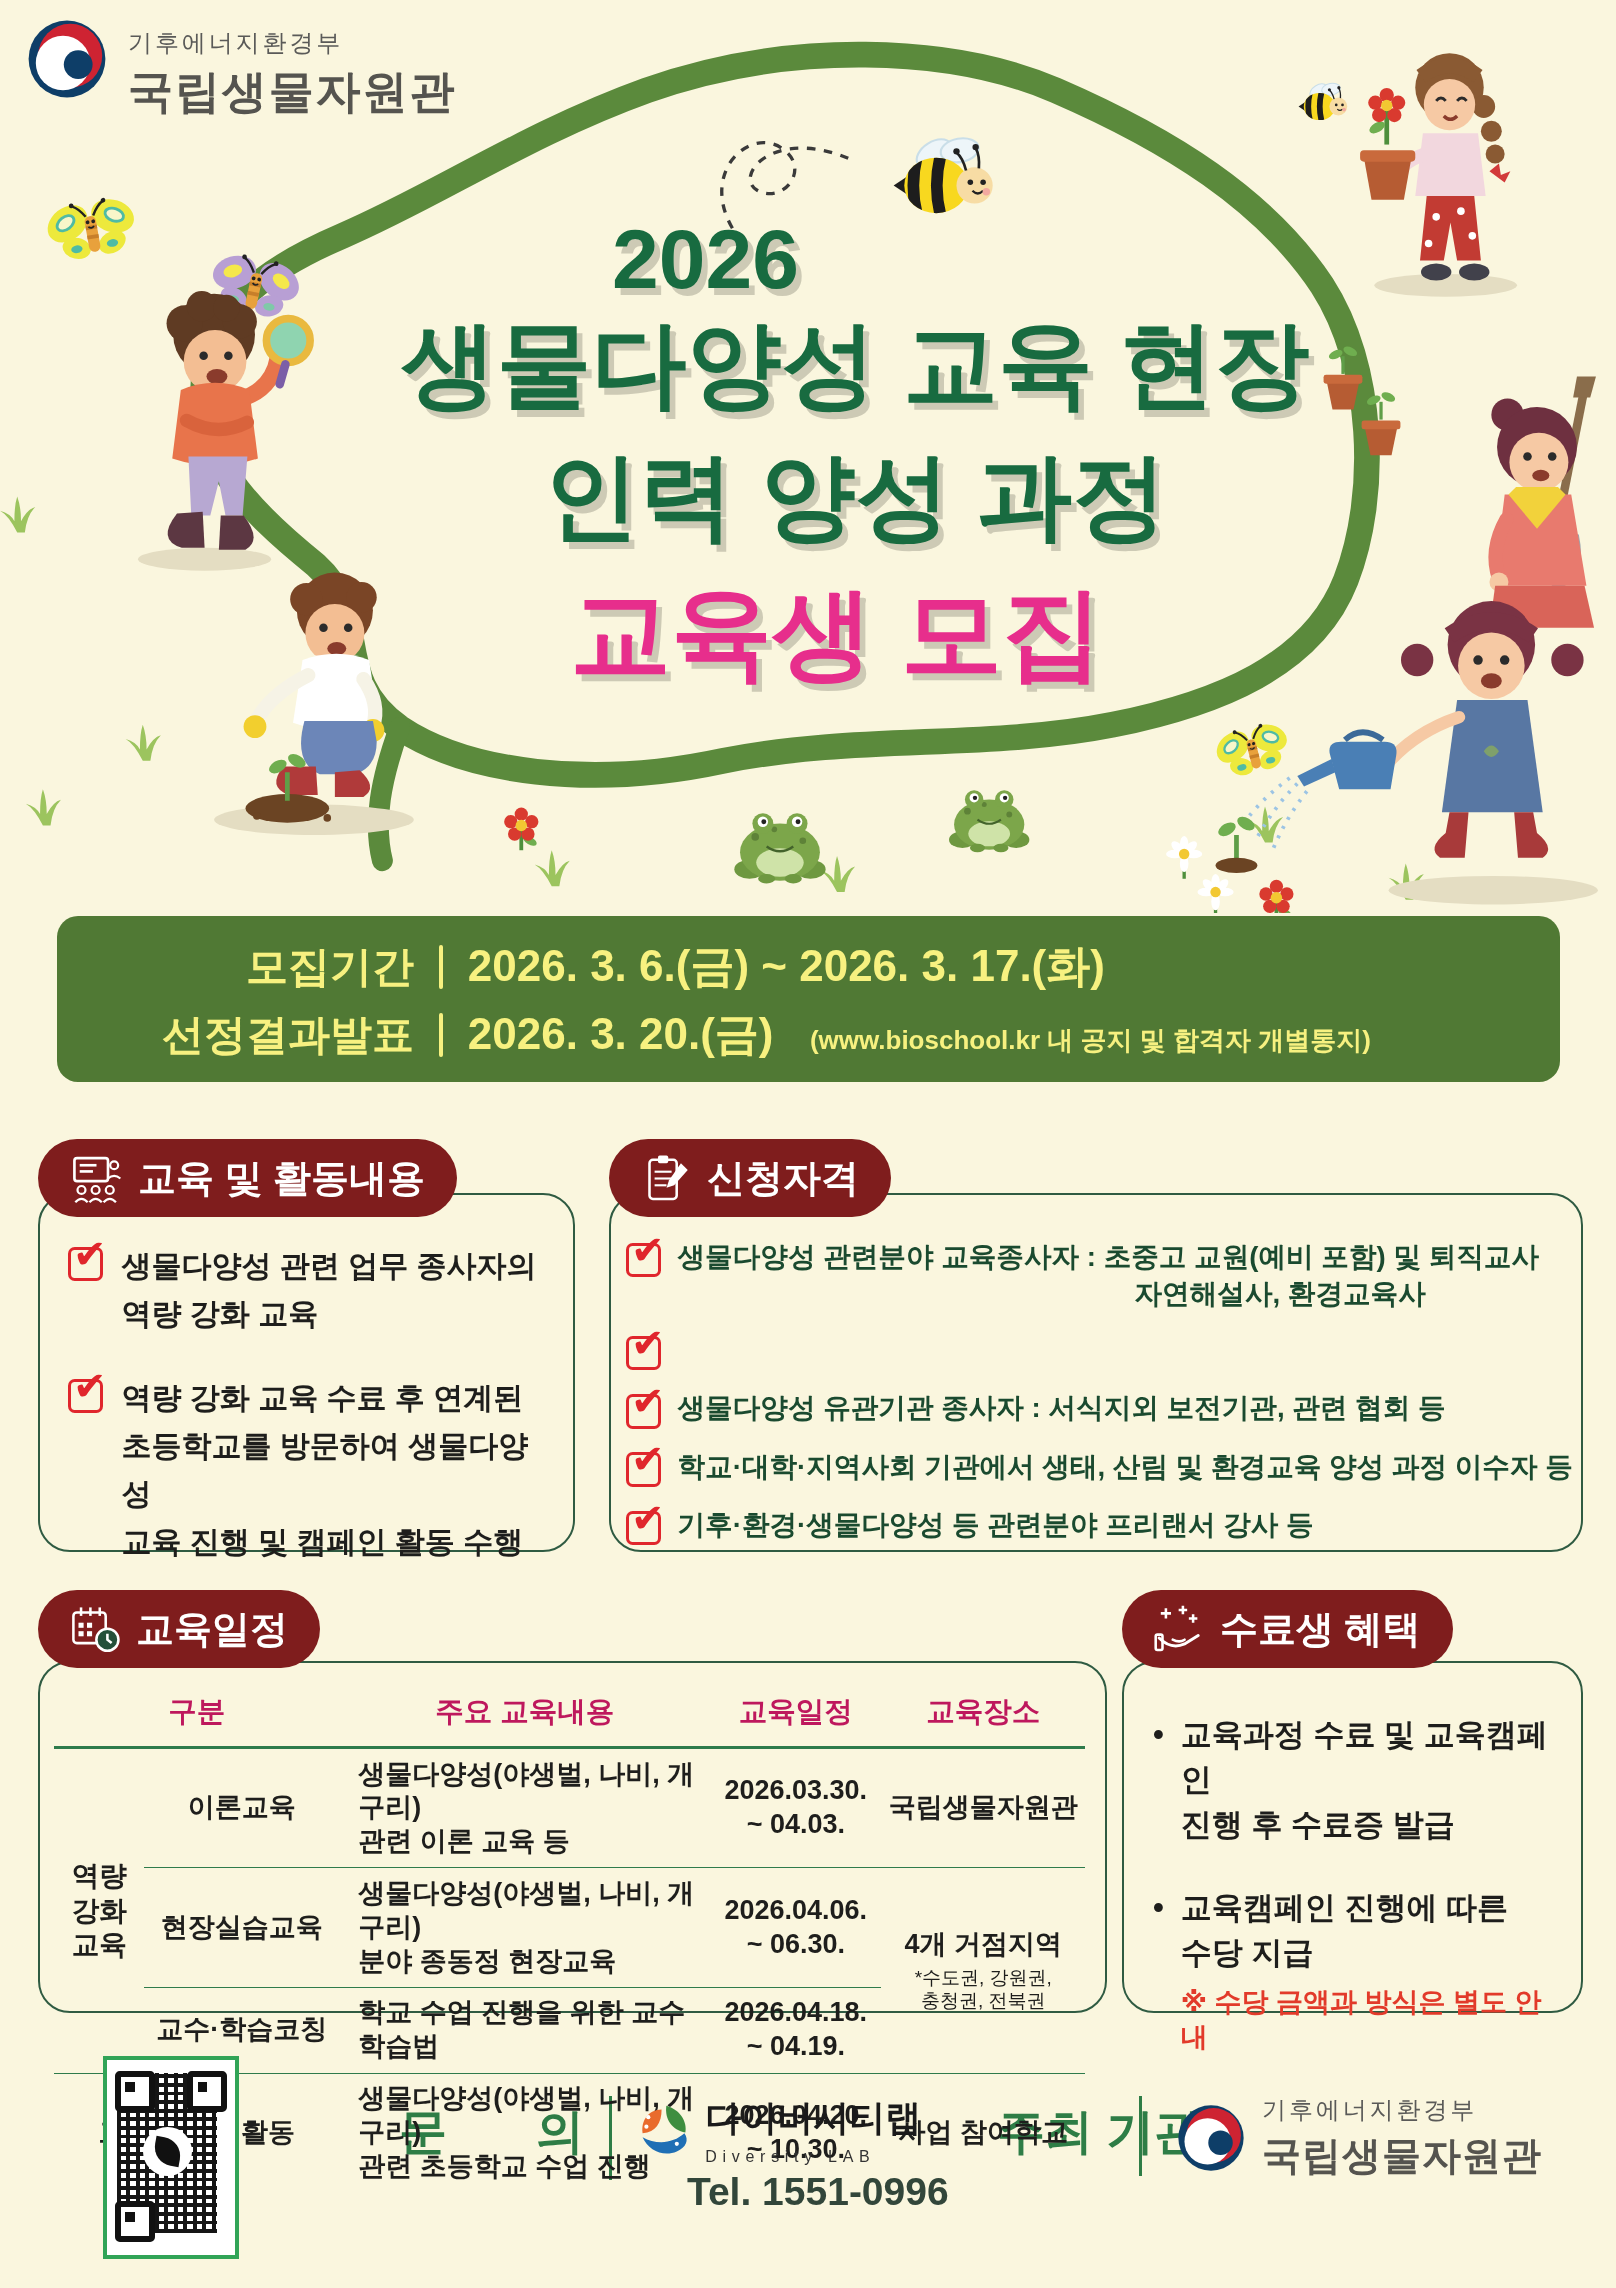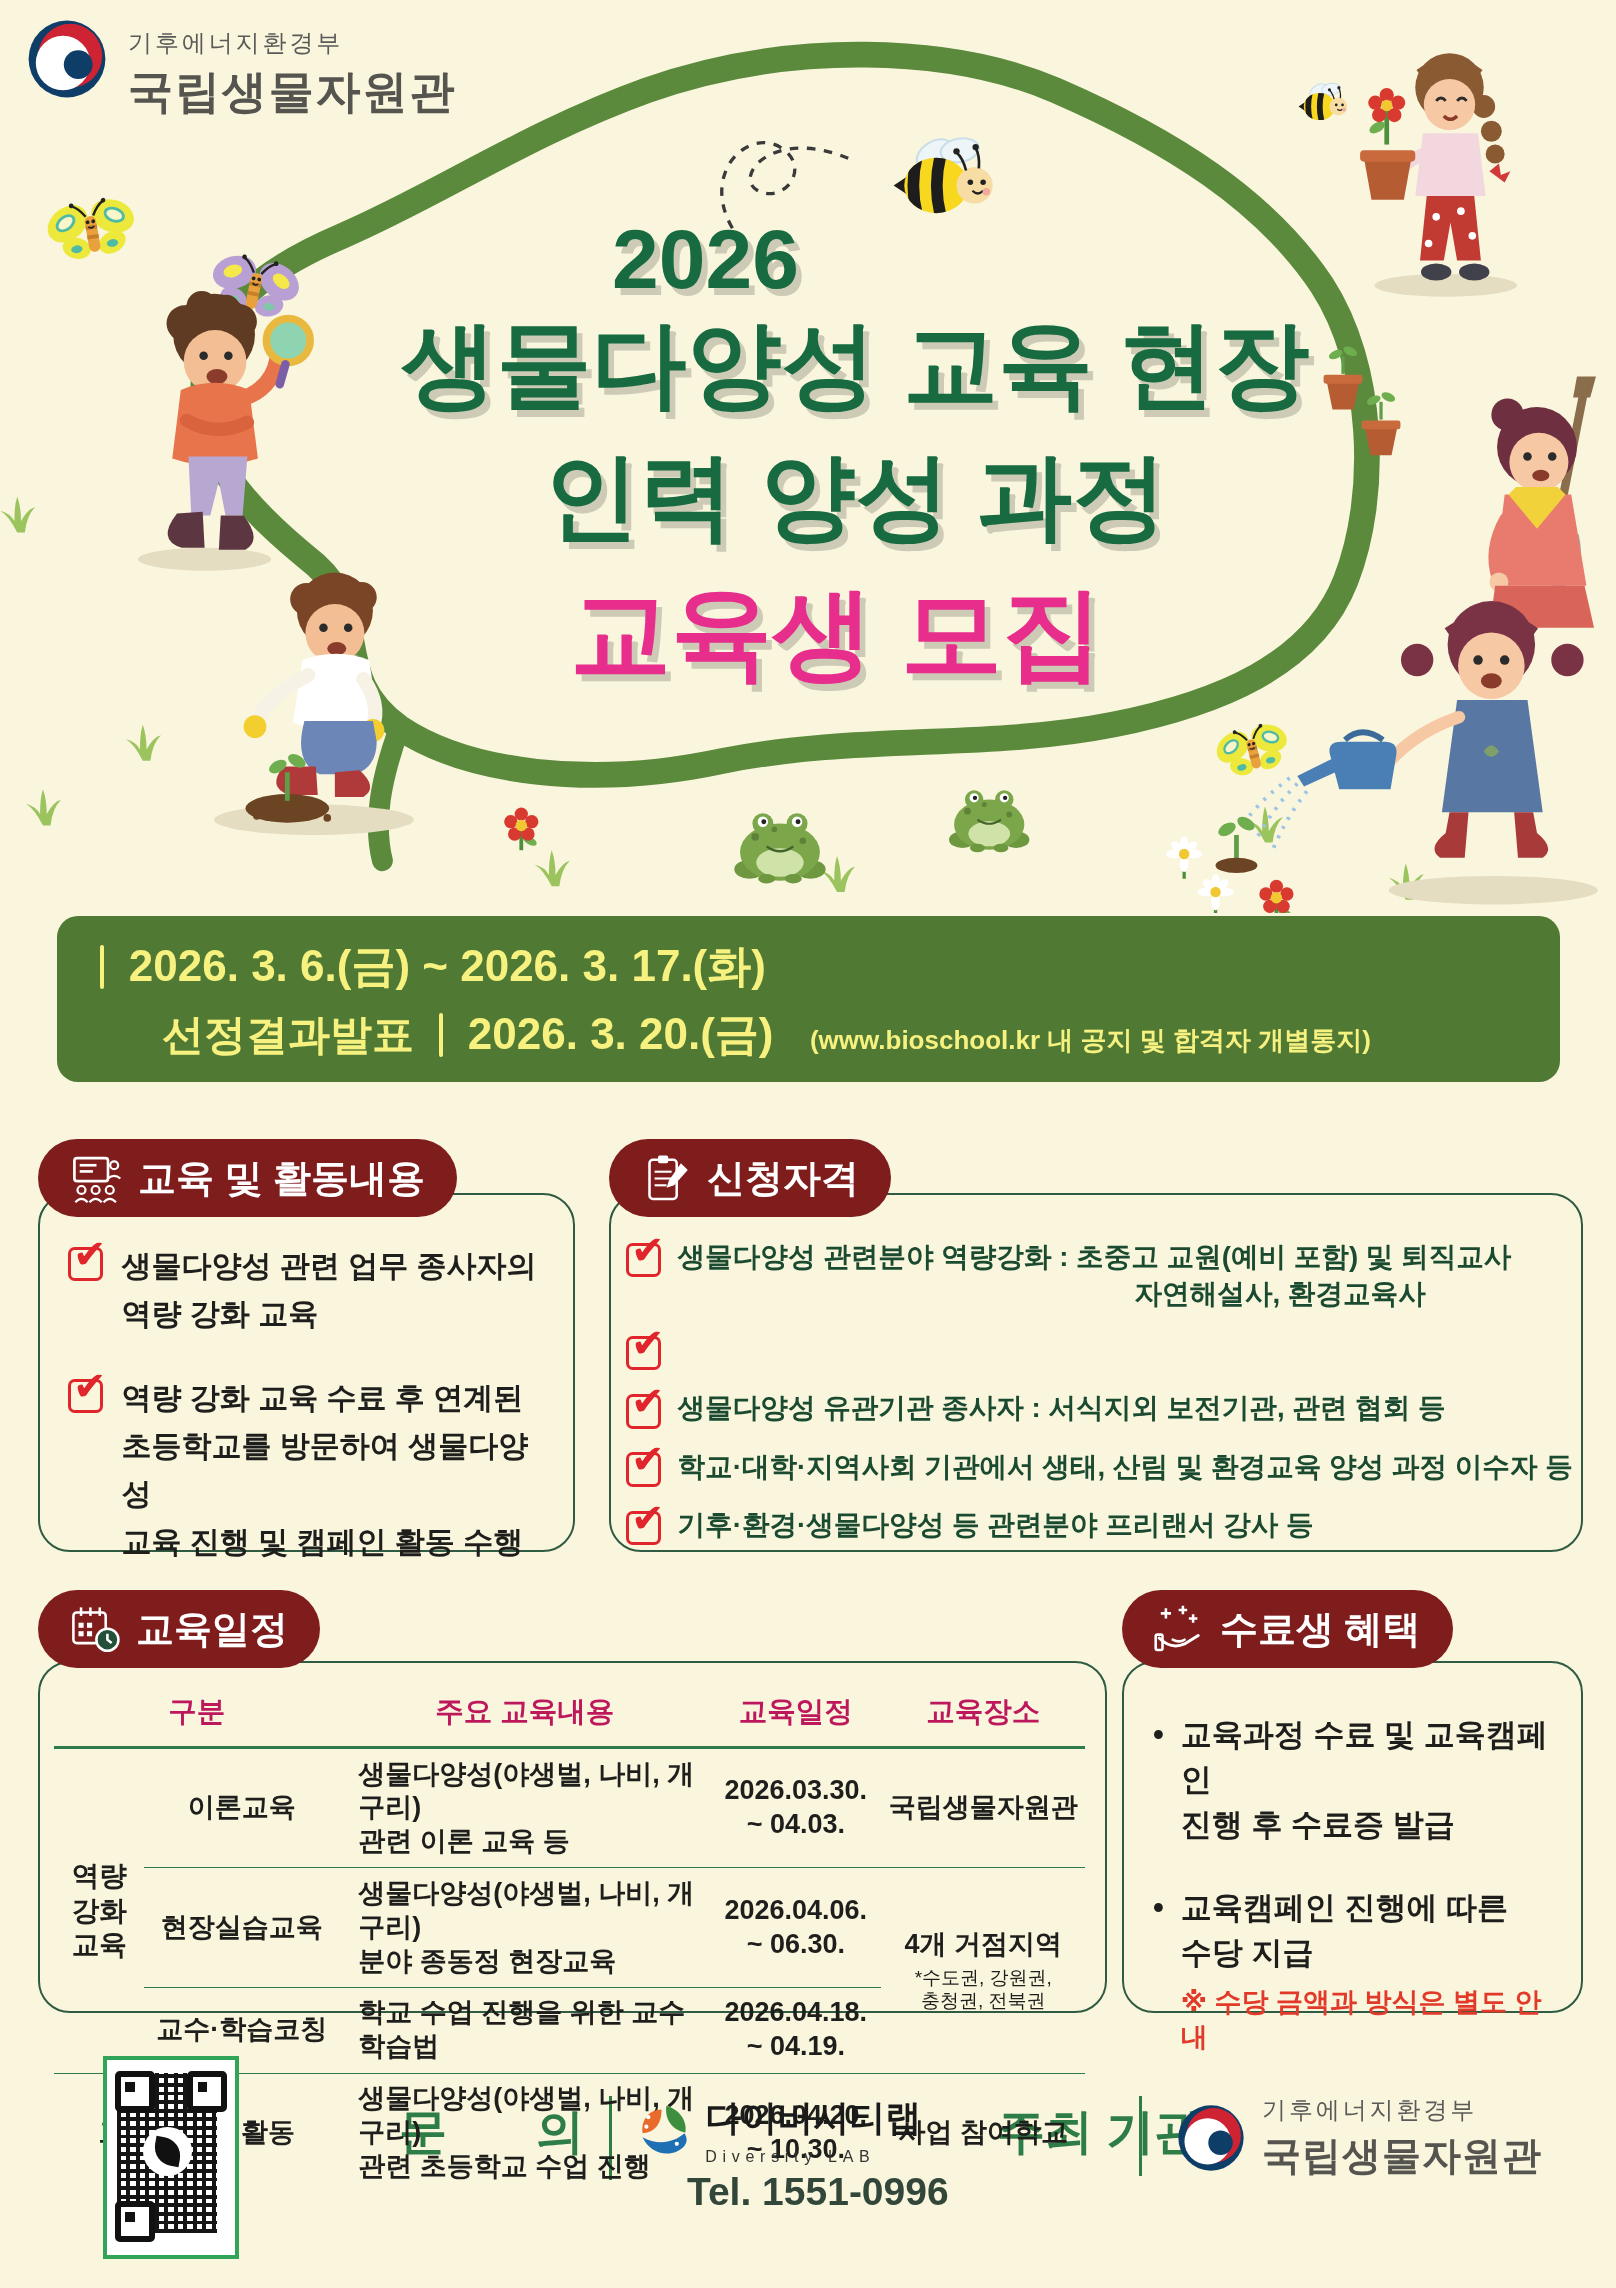--- a/index.html
+++ b/index.html
@@ -381,20 +381,21 @@
     <use href="#frog" transform="translate(1040,860) scale(0.88)"></use>
   </svg>
 
   <div class="hero-t hero-year">2026</div>
   <div class="hero-t hero-t1">생물다양성 교육 현장</div>
   <div class="hero-t hero-t2">인력 양성 과정</div>
   <div class="hero-t hero-t3">교육생 모집</div>
 
   <div class="abs banner">
     <div class="banner-row brow1">
+      <span class="lb">모집기간</span>
       <span class="pipe"></span>
       <span class="val">2026. 3. 6.(금) ~ 2026. 3. 17.(화)</span>
     </div>
     <div class="banner-row brow2">
       <span class="lb">선정결과발표</span>
       <span class="pipe"></span>
       <span class="val">2026. 3. 20.(금)</span>
       <span class="note">(www.bioschool.kr 내 공지 및 합격자 개별통지)</span>
     </div>
   </div>
@@ -441,21 +442,21 @@
       <line x1="16" y1="30" x2="36" y2="30" stroke="#fff" stroke-width="2.5"></line>
       <line x1="16" y1="38" x2="30" y2="38" stroke="#fff" stroke-width="2.5"></line>
       <path d="M47 12 l8 8 -16 18 -9 3 3 -9 Z" fill="#fff"></path>
     </svg>
     <span>신청자격</span>
   </div>
   <div class="abs eitems">
     <div class="eitem">
       <span class="chk"></span>
       <div>
-        <div>생물다양성 관련분야 역량강화 : 초중고 교원(예비 포함) 및 퇴직교사</div>
+        <div>생물다양성 관련분야 교육종사자 : 초중고 교원(예비 포함) 및 퇴직교사</div>
         <div class="esub">자연해설사, 환경교육사</div>
       </div>
     </div>
     <div class="eitem">
       <span class="chk"></span>
     </div>
     <div class="eitem">
       <span class="chk"></span>
       <div>생물다양성 유관기관 종사자 : 서식지외 보전기관, 관련 협회 등</div>
     </div>

